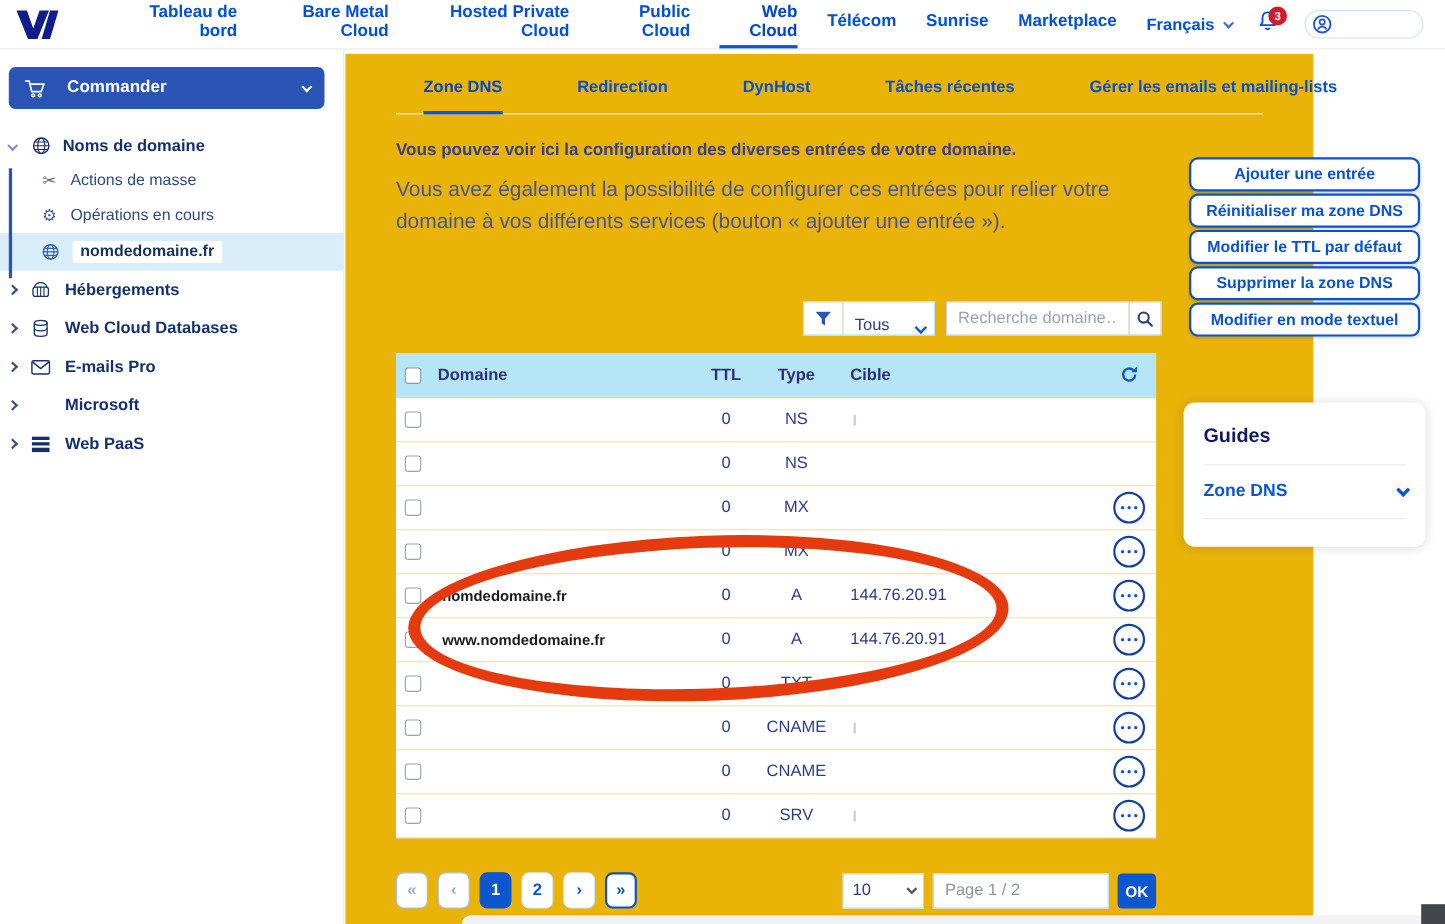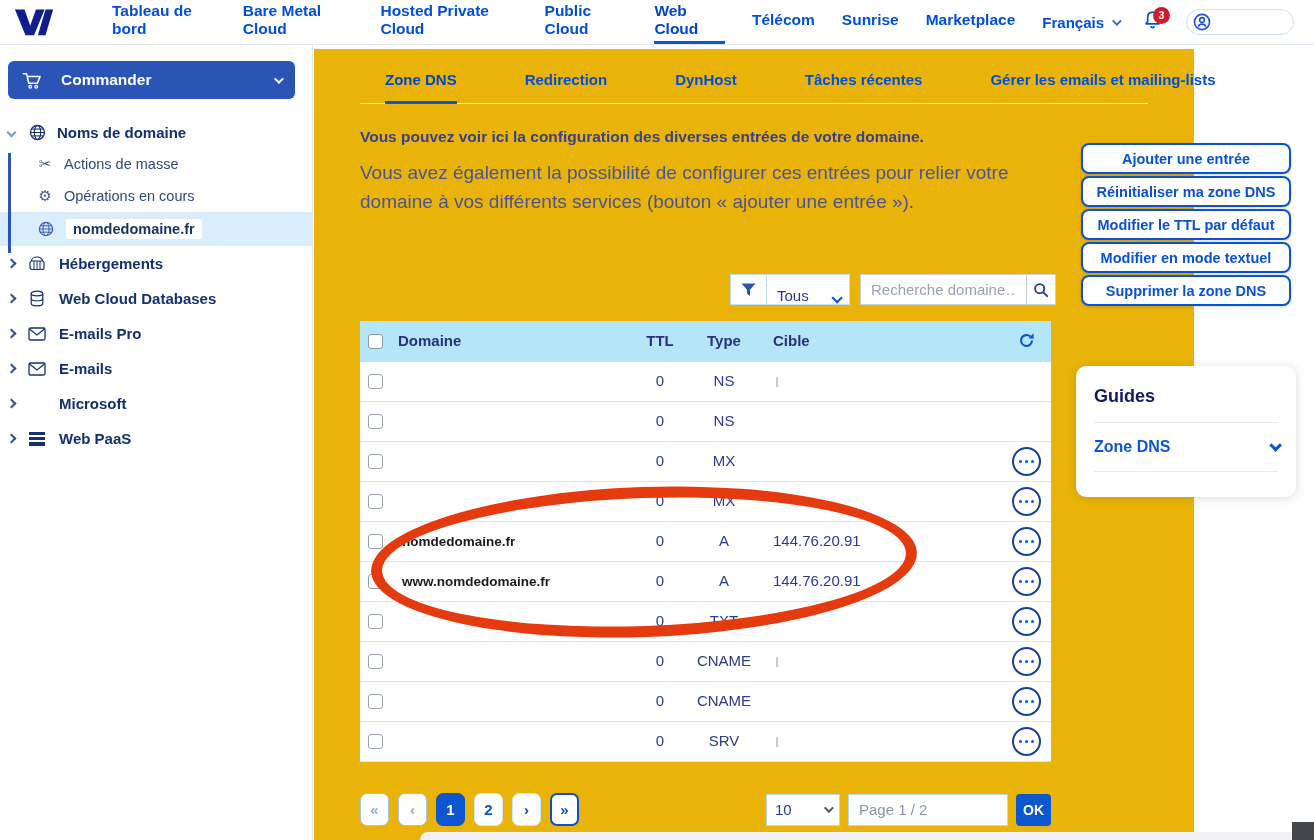--- a/index.html
+++ b/index.html
@@ -4,21 +4,21 @@
 <style>
   html,body{margin:0;padding:0;background:#fff;}
   *{box-sizing:border-box;}
   #app{position:relative;width:1314px;height:840px;overflow:hidden;background:#fff;
        font-family:"Liberation Sans",sans-serif;-webkit-font-smoothing:antialiased;}
 
   
   .topbar{position:absolute;left:0;top:0;width:1314px;height:45px;background:#fff;
           border-bottom:1px solid #e3eaf4;display:flex;align-items:stretch;z-index:5;}
   .logo{display:flex;align-items:center;margin-left:14px;}
-  .topnav{display:flex;align-items:stretch;margin-left:56px;}
+  .topnav{display:flex;align-items:stretch;margin-left:56px;text-align:right;}
   .topnav .titem{display:flex;align-items:center;padding:0 0 2px 0;margin-right:27px;
           border-bottom:3px solid transparent;color:#0050d7;font-weight:700;font-size:15.5px;cursor:pointer;}
   .topnav .titem.active{border-bottom-color:#0c56d0;color:#0046c6;}
   .topright{margin-left:auto;display:flex;align-items:center;gap:24px;margin-right:20px;}
   .lang{display:flex;align-items:center;gap:8px;color:#0050d7;font-weight:700;font-size:15px;cursor:pointer;}
   .chev{display:inline-block;width:7px;height:7px;border-right:2px solid #3b6fd4;border-bottom:2px solid #3b6fd4;transform:rotate(45deg) translateY(-2px);}
   .bellwrap{position:relative;cursor:pointer;}
   .badge{position:absolute;left:10px;top:-3px;min-width:17px;height:17px;border-radius:9px;background:#d11a2d;
          color:#fff;font-size:10.5px;font-weight:700;display:flex;align-items:center;justify-content:center;padding:0 4px;}
   .acctpill{width:108px;height:26px;border:1.5px solid #cfe0f5;border-radius:14px;display:flex;align-items:center;padding:0 6px;cursor:text;}
@@ -238,30 +238,20 @@
         <span class="icn">
           <svg width="18" height="14" viewBox="0 0 18 14">
               <rect x="1" y="1" width="16" height="12" rx="1.5" fill="none" stroke="#14306e" stroke-width="1.3"></rect>
               <path d="M1.5 2 L9 8 L16.5 2" fill="none" stroke="#14306e" stroke-width="1.3"></path>
             </svg>
         </span>
         <span>E-mails Pro</span>
       </div>
       <div class="toplvl">
         <span class="chev"></span>
-        <span class="icn">
-          <svg width="18" height="14" viewBox="0 0 18 14">
-              <rect x="1" y="1" width="16" height="12" rx="1.5" fill="none" stroke="#14306e" stroke-width="1.3"></rect>
-              <path d="M1.5 2 L9 8 L16.5 2" fill="none" stroke="#14306e" stroke-width="1.3"></path>
-            </svg>
-        </span>
-        <span>E-mails</span>
-      </div>
-      <div class="toplvl">
-        <span class="chev"></span>
         <span class="icn mswin">
             <span></span>
             <span></span>
             <span></span>
             <span></span>
           </span>
         <span>Microsoft</span>
       </div>
       <div class="toplvl">
         <span class="chev"></span>
@@ -441,22 +431,22 @@
         </div>
         <input class="pageinput" type="text" placeholder="Page 1 / 2" style="">
         <button class="okbtn">OK</button>
       </div>
     </div>
 
     <div class="rail">
       <div class="railbtn">Ajouter une entrée</div>
       <div class="railbtn">Réinitialiser ma zone DNS</div>
       <div class="railbtn">Modifier le TTL par défaut</div>
+      <div class="railbtn">Supprimer la zone DNS</div>
       <div class="railbtn">Modifier en mode textuel</div>
-      <div class="railbtn">Supprimer la zone DNS</div>
     </div>
 
     <div class="guides">
       <h3>Guides</h3>
       <hr>
       <div class="glink">
         <span>Zone DNS</span>
         <span class="chev"></span>
       </div>
       <hr>

